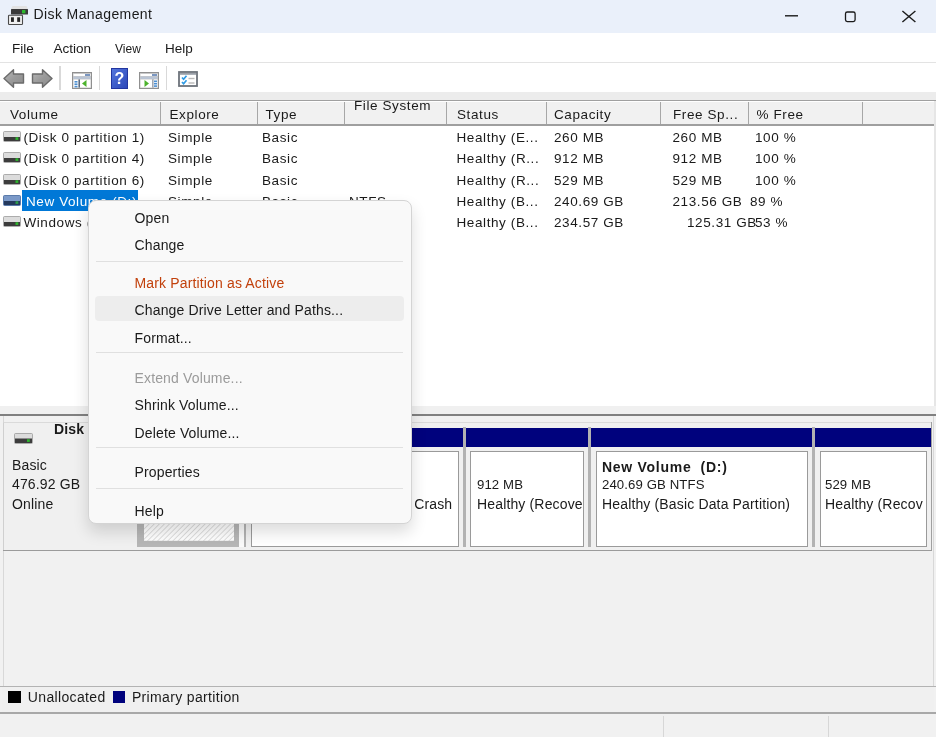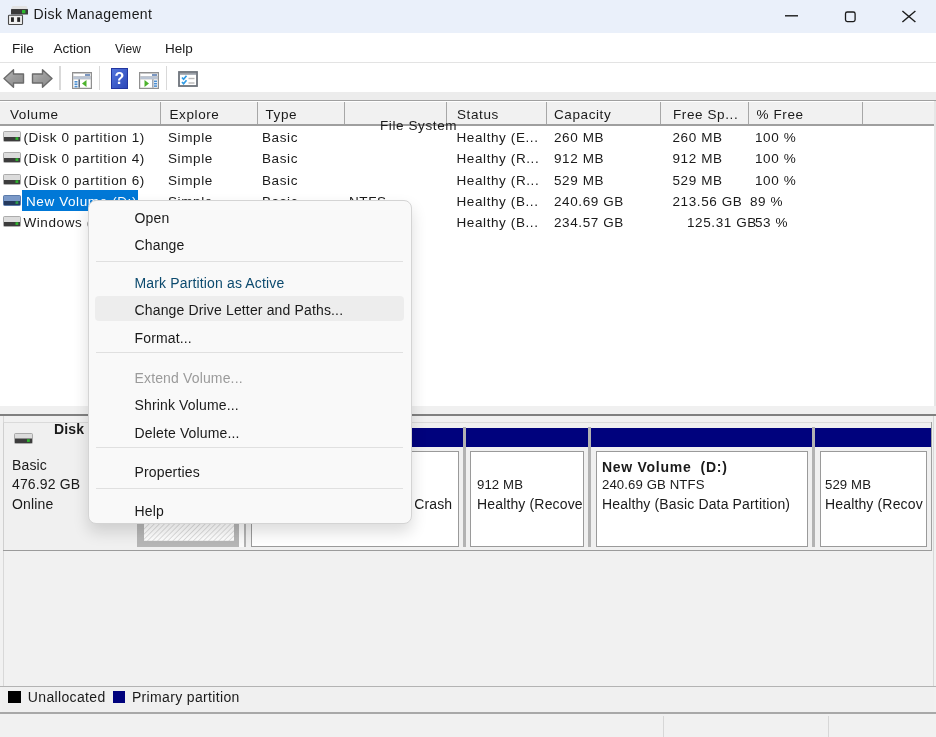--- a/index.html
+++ b/index.html
@@ -113,21 +113,21 @@
 <div class="abs" style="left:344px;top:101.5px;width:1.4px;height:22px;background:#a7a7a7;"></div>
 <div class="abs" style="left:445.5px;top:101.5px;width:1.4px;height:22px;background:#a7a7a7;"></div>
 <div class="abs" style="left:545.5px;top:101.5px;width:1.4px;height:22px;background:#a7a7a7;"></div>
 <div class="abs" style="left:659.5px;top:101.5px;width:1.4px;height:22px;background:#a7a7a7;"></div>
 <div class="abs" style="left:748px;top:101.5px;width:1.4px;height:22px;background:#a7a7a7;"></div>
 <div class="abs" style="left:861.5px;top:101.5px;width:1.4px;height:22px;background:#a7a7a7;"></div>
 
 <div class="t t13" style="left:10px;top:106.5px;">Volume</div>
 <div class="t t13" style="left:169.5px;top:106.5px;">Explore</div>
 <div class="t t13" style="left:265.5px;top:106.5px;">Type</div>
-<div class="t t13" style="left:354px;top:118px;margin-left:26px;">File System</div>
+<div class="t t13" style="left:354px;top:98px;">File System</div>
 <div class="t t13" style="left:457px;top:106.5px;">Status</div>
 <div class="t t13" style="left:554px;top:106.5px;">Capacity</div>
 <div class="t t13" style="left:673px;top:106.5px;">Free Sp...</div>
 <div class="t t13" style="left:756.5px;top:106.5px;">% Free</div>
 
 <div class="abs" style="left:934.2px;top:101px;width:1.8px;height:305px;background:#e6e6e6;"></div>
 
 <div class="abs" style="left:22px;top:189.5px;width:116px;height:21.5px;background:#0078d7;"></div>
 
 <svg class="abs" style="left:3px;top:131px;" width="18" height="11" viewBox="0 0 18 11">
@@ -262,21 +262,21 @@
 
 <div class="abs" style="left:0;top:713.5px;width:936px;height:23.5px;background:#f1f1f1;"></div>
 <div class="abs" style="left:663px;top:716px;width:1.2px;height:21px;background:#d7d7d7;"></div>
 <div class="abs" style="left:828px;top:716px;width:1.2px;height:21px;background:#d7d7d7;"></div>
 
 <div class="abs" style="left:87.5px;top:199.5px;width:324px;height:324px;background:#f9f9f9;border:1px solid #d4d4d4;border-radius:8px;box-shadow:0 8px 16px rgba(0,0,0,0.14);"></div>
 <div class="abs" style="left:94.5px;top:295.7px;width:309.5px;height:25.8px;background:#ededed;border-radius:4px;"></div>
 <div class="t t14" style="left:134.5px;top:208.5px;">Open</div>
 <div class="t t14" style="left:134.5px;top:236px;">Change</div>
 <div class="abs" style="left:96px;top:261px;width:307px;height:1px;background:#e0e0e0;"></div>
-<div class="t t14" style="left:134.5px;top:274.2px;color:#0c4a6e;">Mark Partition as Active</div>
+<div class="t t14" style="left:134.5px;top:274.2px;color:#c2410c;">Mark Partition as Active</div>
 <div class="t t14" style="left:134.5px;top:300.8px;">Change Drive Letter and Paths...</div>
 <div class="t t14" style="left:134.5px;top:328.7px;">Format...</div>
 <div class="abs" style="left:96px;top:352.3px;width:307px;height:1px;background:#e0e0e0;"></div>
 <div class="t t14" style="left:134.5px;top:368.5px;color:#9b9b9b;">Extend Volume...</div>
 <div class="t t14" style="left:134.5px;top:396px;">Shrink Volume...</div>
 <div class="t t14" style="left:134.5px;top:423.7px;">Delete Volume...</div>
 <div class="abs" style="left:96px;top:446.8px;width:307px;height:1px;background:#e0e0e0;"></div>
 <div class="t t14" style="left:134.5px;top:462.5px;">Properties</div>
 <div class="abs" style="left:96px;top:488px;width:307px;height:1px;background:#e0e0e0;"></div>
 <div class="t t14" style="left:134.5px;top:502px;">Help</div>

